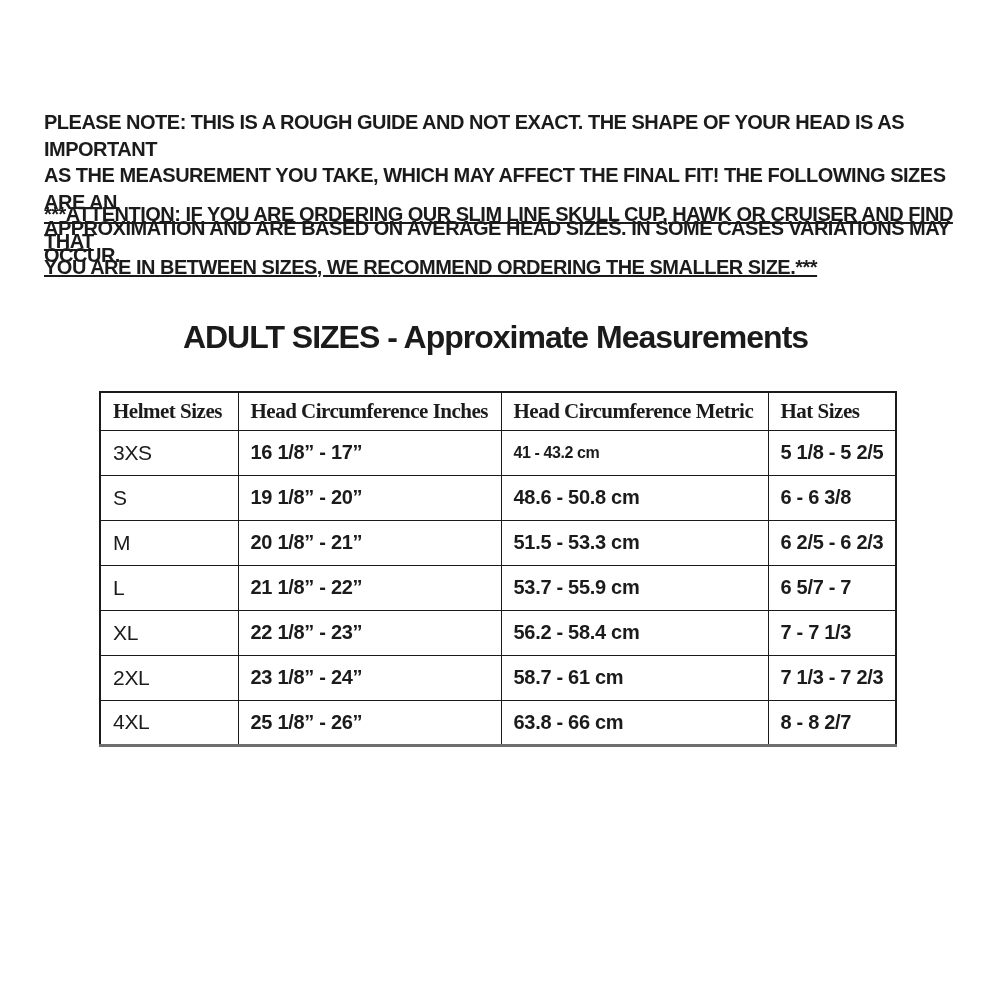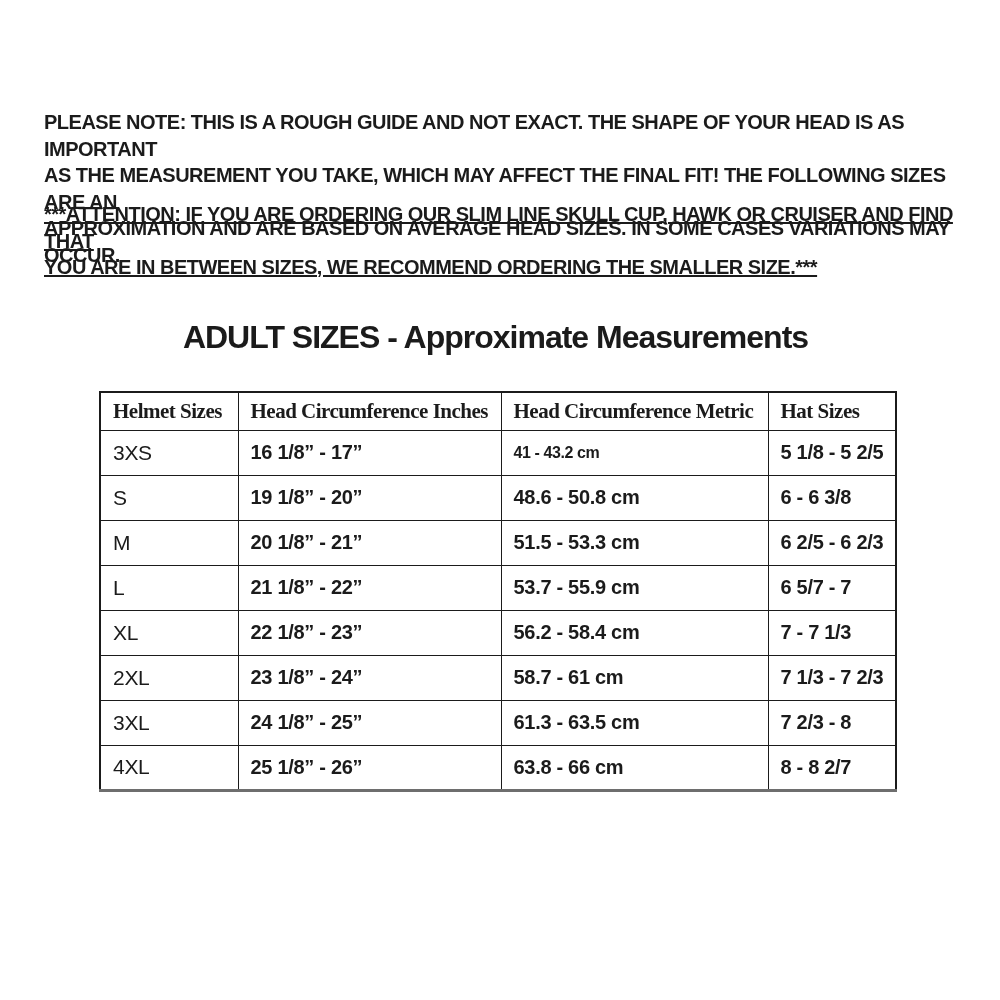--- a/index.html
+++ b/index.html
@@ -142,26 +142,20 @@
         <td class="metric">56.2 - 58.4 cm</td>
         <td class="hat">7 - 7 1/3</td>
       </tr>
       <tr>
         <td class="helmet">2XL</td>
         <td class="inches">23 1/8” - 24”</td>
         <td class="metric">58.7 - 61 cm</td>
         <td class="hat">7 1/3 - 7 2/3</td>
       </tr>
       <tr>
-        <td class="helmet">3XL</td>
-        <td class="inches">24 1/8” - 25”</td>
-        <td class="metric">61.3 - 63.5 cm</td>
-        <td class="hat">7 2/3 - 8</td>
-      </tr>
-      <tr>
         <td class="helmet">4XL</td>
         <td class="inches">25 1/8” - 26”</td>
         <td class="metric">63.8 - 66 cm</td>
         <td class="hat">8 - 8 2/7</td>
       </tr>
     </tbody>
   </table>
 
 </div>
 

